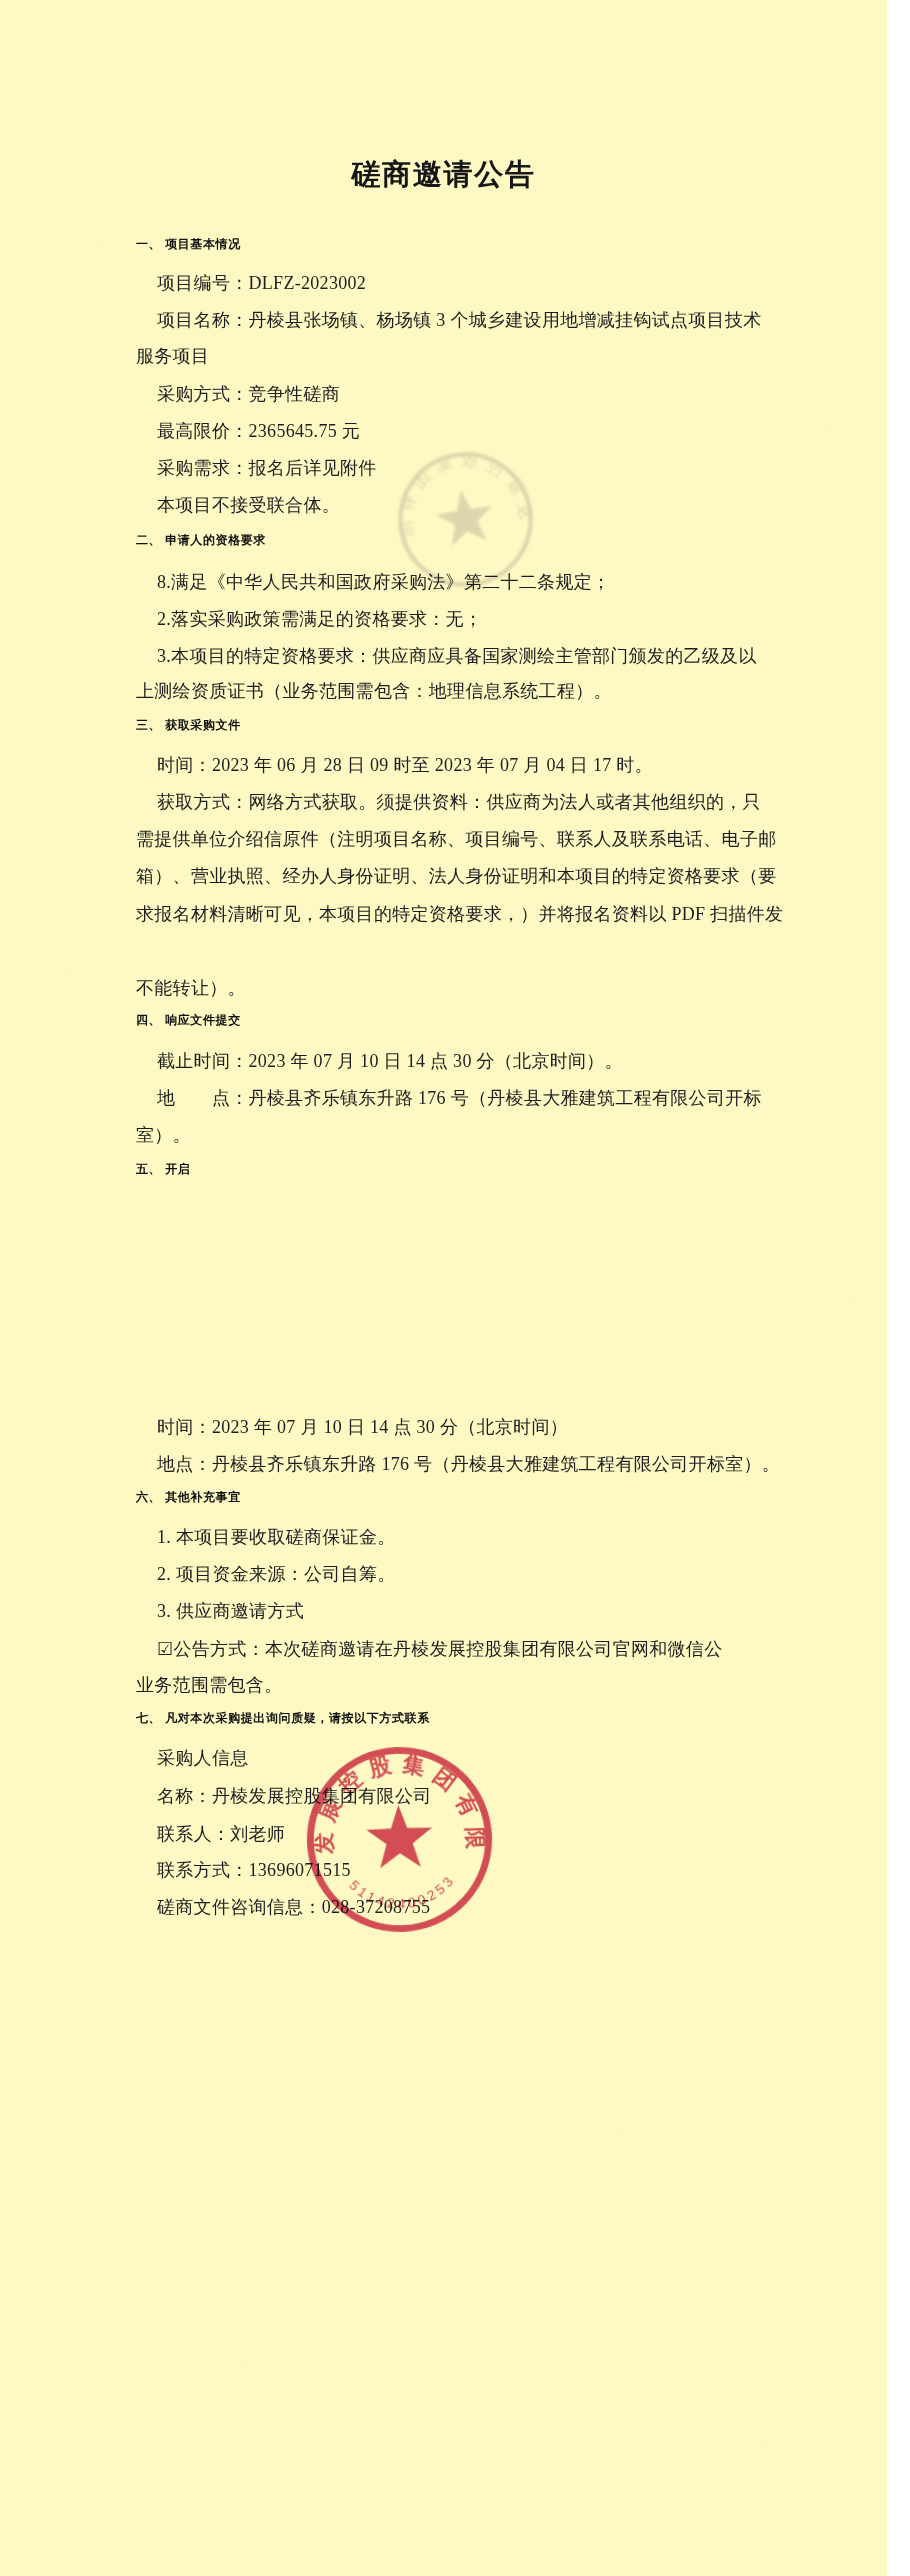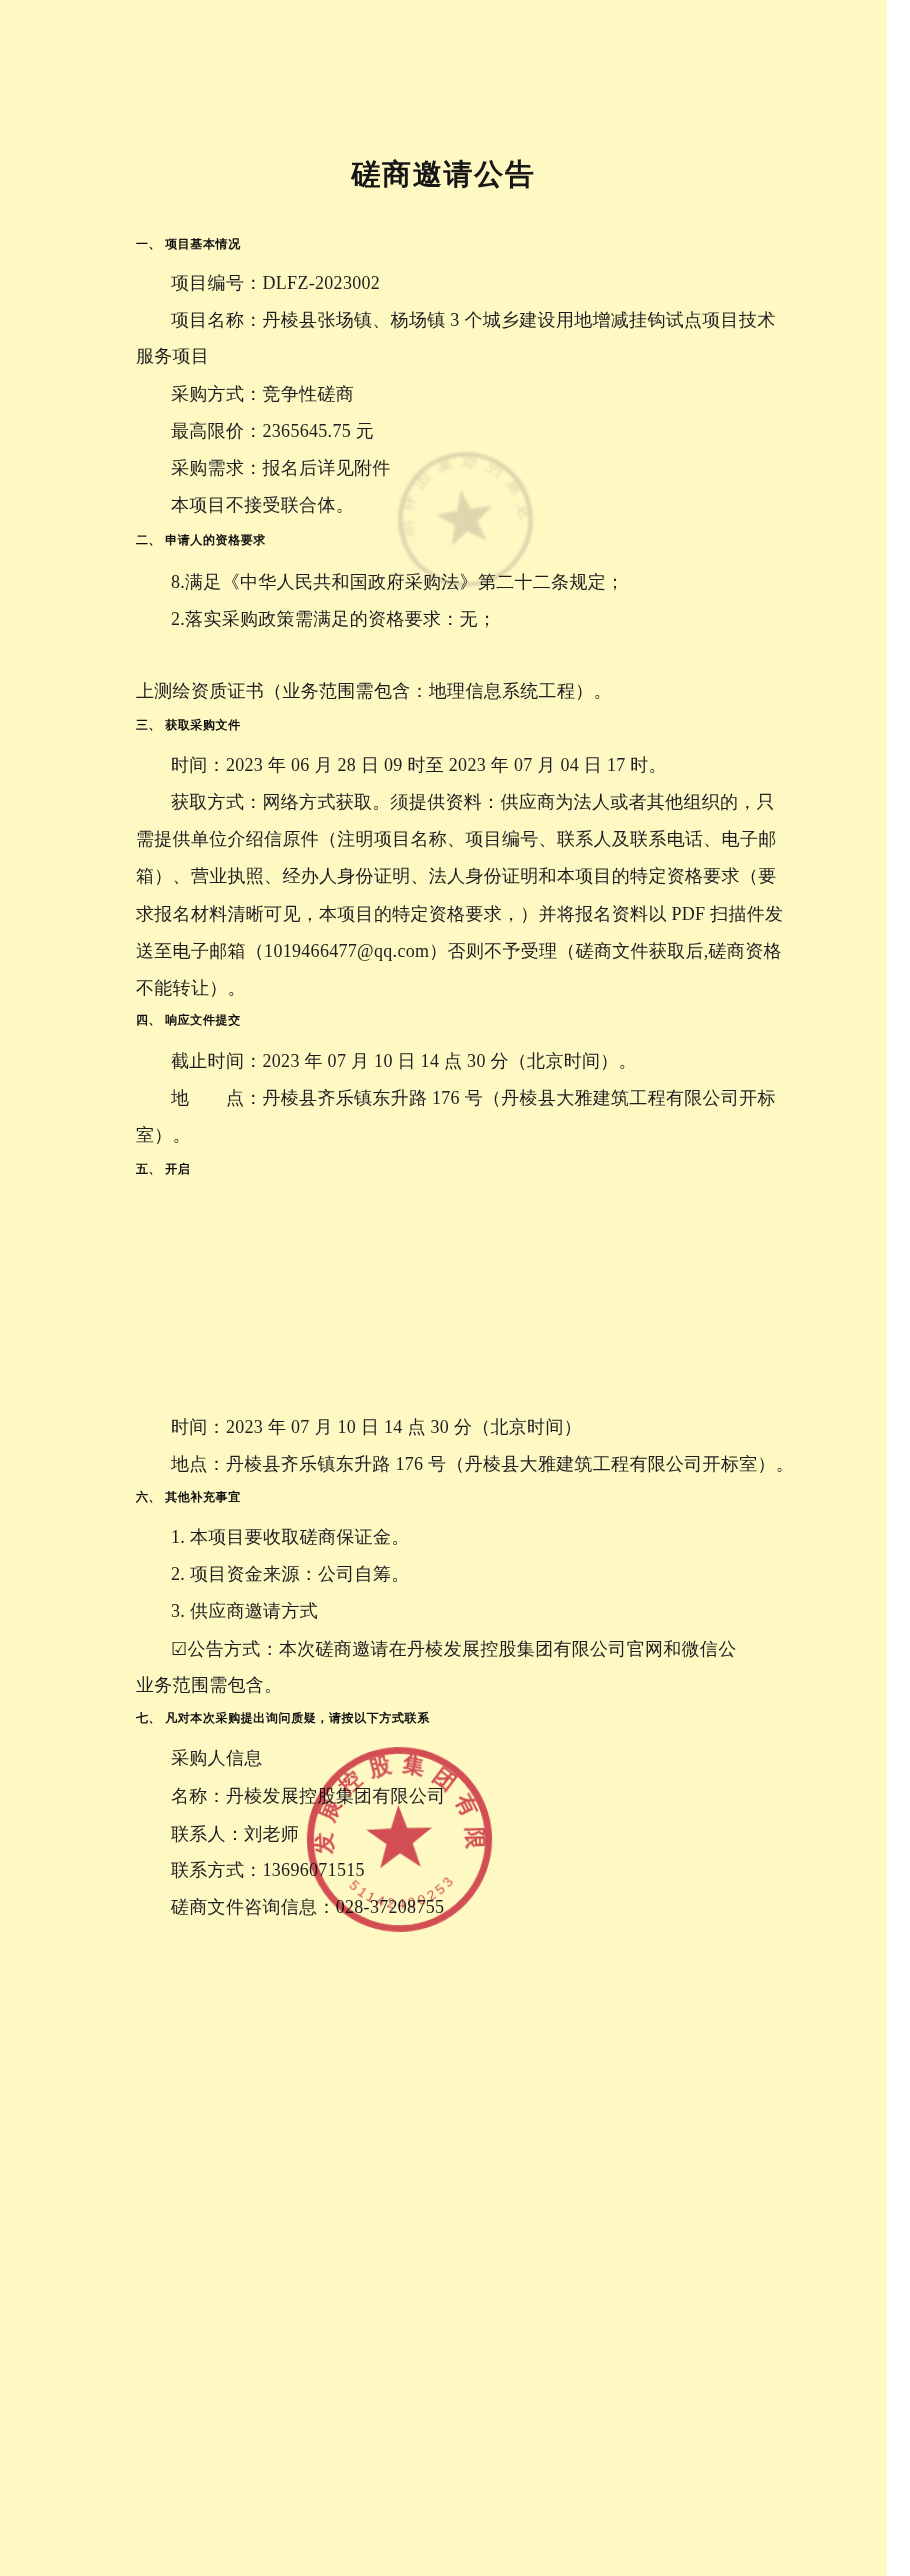--- a/index.html
+++ b/index.html
@@ -36,21 +36,21 @@
     z-index: 2;
   }
   .line {
     position: absolute;
     font-size: 18px; line-height: 1.08;
     color: #1d1d1f;
     white-space: pre;
     letter-spacing: 0.3px;
     z-index: 2;
   }
-  .indent { left: 171px; }
+  .indent { left: 157px; }
   .flush  { left: 136px; }
   .heading {
     left: 136px;
     font-family: "Liberation Sans", "DejaVu Sans", sans-serif;
     font-weight: 700;
     color: #101010;
     font-size: 12px;
     letter-spacing: 0.6px;
   }
   .seal {
@@ -94,28 +94,28 @@
   <div class="line indent" style="top:274px">项目编号：DLFZ-2023002</div>
   <div class="line indent" style="top:311px">项目名称：丹棱县张场镇、杨场镇 3 个城乡建设用地增减挂钩试点项目技术</div>
   <div class="line flush" style="top:347px">服务项目</div>
   <div class="line indent" style="top:385px">采购方式：竞争性磋商</div>
   <div class="line indent" style="top:422px">最高限价：2365645.75 元</div>
   <div class="line indent" style="top:459px">采购需求：报名后详见附件</div>
   <div class="line indent" style="top:496px">本项目不接受联合体。</div>
   <div class="line heading" style="top:534px">二、 申请人的资格要求</div>
   <div class="line indent" style="top:573px">8.满足《中华人民共和国政府采购法》第二十二条规定；</div>
   <div class="line indent" style="top:610px">2.落实采购政策需满足的资格要求：无；</div>
+  <div class="line indent" style="top:647px">3.本项目的特定资格要求：供应商应具备国家测绘主管部门颁发的乙级及以</div>
   <div class="line flush" style="top:682px">上测绘资质证书（业务范围需包含：地理信息系统工程）。</div>
   <div class="line heading" style="top:719px">三、 获取采购文件</div>
   <div class="line indent" style="top:756px">时间：2023 年 06 月 28 日 09 时至 2023 年 07 月 04 日 17 时。</div>
   <div class="line indent" style="top:793px">获取方式：网络方式获取。须提供资料：供应商为法人或者其他组织的，只</div>
   <div class="line flush" style="top:867px">箱）、营业执照、经办人身份证明、法人身份证明和本项目的特定资格要求（要</div>
   <div class="line flush" style="top:830px">需提供单位介绍信原件（注明项目名称、项目编号、联系人及联系电话、电子邮</div>
   <div class="line flush" style="top:905px">求报名材料清晰可见，本项目的特定资格要求，）并将报名资料以 PDF 扫描件发</div>
-  <div class="line flush" style="top:942px">送至电子邮箱（1019466477@qq.com）否则不予受理（磋商文件获取后,磋商资格</div>
   <div class="line flush" style="top:979px">不能转让）。</div>
   <div class="line heading" style="top:1014px">四、 响应文件提交</div>
   <div class="line indent" style="top:1052px">截止时间：2023 年 07 月 10 日 14 点 30 分（北京时间）。</div>
   <div class="line indent" style="top:1089px">地　　点：丹棱县齐乐镇东升路 176 号（丹棱县大雅建筑工程有限公司开标</div>
   <div class="line flush" style="top:1126px">室）。</div>
   <div class="line heading" style="top:1163px">五、 开启</div>
   <div class="line indent" style="top:1418px">时间：2023 年 07 月 10 日 14 点 30 分（北京时间）</div>
   <div class="line indent" style="top:1455px">地点：丹棱县齐乐镇东升路 176 号（丹棱县大雅建筑工程有限公司开标室）。</div>
   <div class="line heading" style="top:1491px">六、 其他补充事宜</div>
   <div class="line indent" style="top:1528px">1. 本项目要收取磋商保证金。</div>

